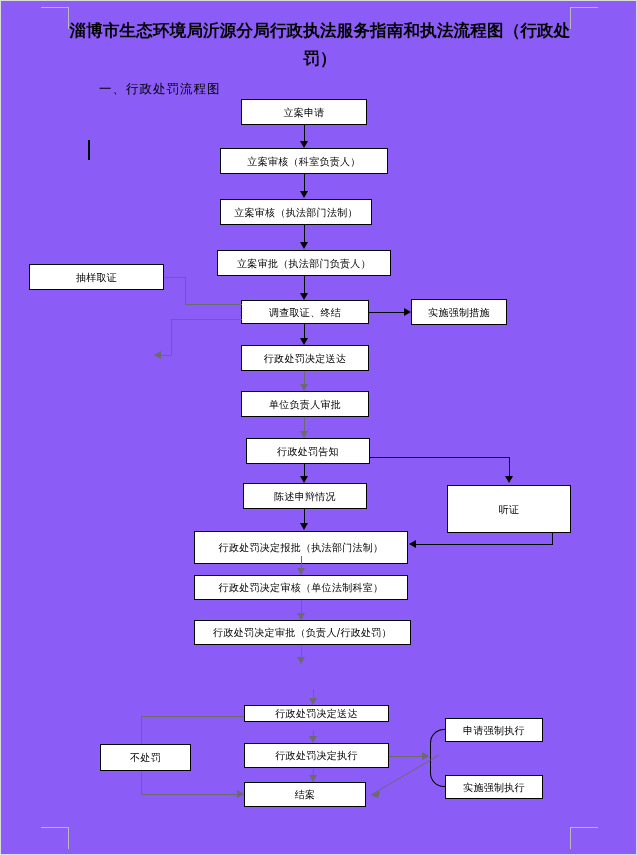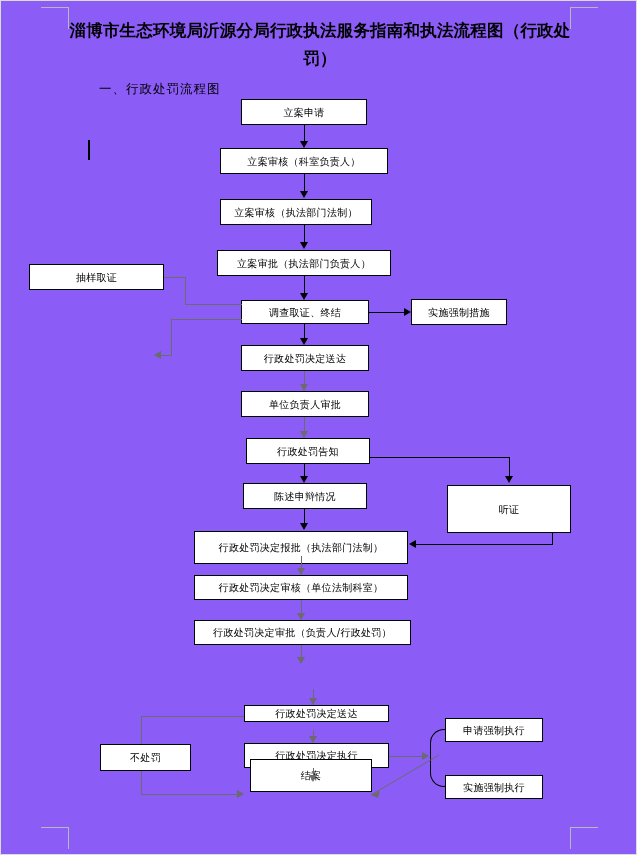--- a/index.html
+++ b/index.html
@@ -103,21 +103,21 @@
   <div class="box" style="left:245px;top:437px;width:124px;height:26px;">行政处罚告知</div>
   <div class="box" style="left:242px;top:482px;width:124px;height:26px;">陈述申辩情况</div>
   <div class="box" style="left:446px;top:484px;width:124px;height:48px;">听证</div>
 
   <div class="box" style="left:193px;top:530px;width:214px;height:33px;">行政处罚决定报批（执法部门法制）</div>
   <div class="box" style="left:193px;top:574px;width:214px;height:25px;">行政处罚决定审核（单位法制科室）</div>
   <div class="box" style="left:193px;top:619px;width:217px;height:25px;">行政处罚决定审批（负责人/行政处罚）</div>
   <div class="box" style="left:243px;top:704px;width:145px;height:17px;">行政处罚决定送达</div>
   <div class="box" style="left:243px;top:742px;width:145px;height:25px;">行政处罚决定执行</div>
   <div class="box" style="left:99px;top:743px;width:91px;height:27px;">不处罚</div>
-  <div class="box" style="left:243px;top:758px;width:122px;height:33px;margin-left:6px;">结案</div>
+  <div class="box" style="left:243px;top:781px;width:122px;height:25px;">结案</div>
   <div class="box" style="left:444px;top:717px;width:98px;height:24px;">申请强制执行</div>
   <div class="box" style="left:444px;top:774px;width:98px;height:24px;">实施强制执行</div>
 
   <div class="ln lnv" style="left:303px;top:124px;height:16px;"></div>
   <div class="arrow ar-down" style="left:298.5px;top:140px;"></div>
 
   <div class="ln lnv" style="left:303px;top:173px;height:17px;"></div>
   <div class="arrow ar-down" style="left:298.5px;top:190px;"></div>
 
   <div class="ln lnv" style="left:303px;top:224px;height:17px;"></div>

